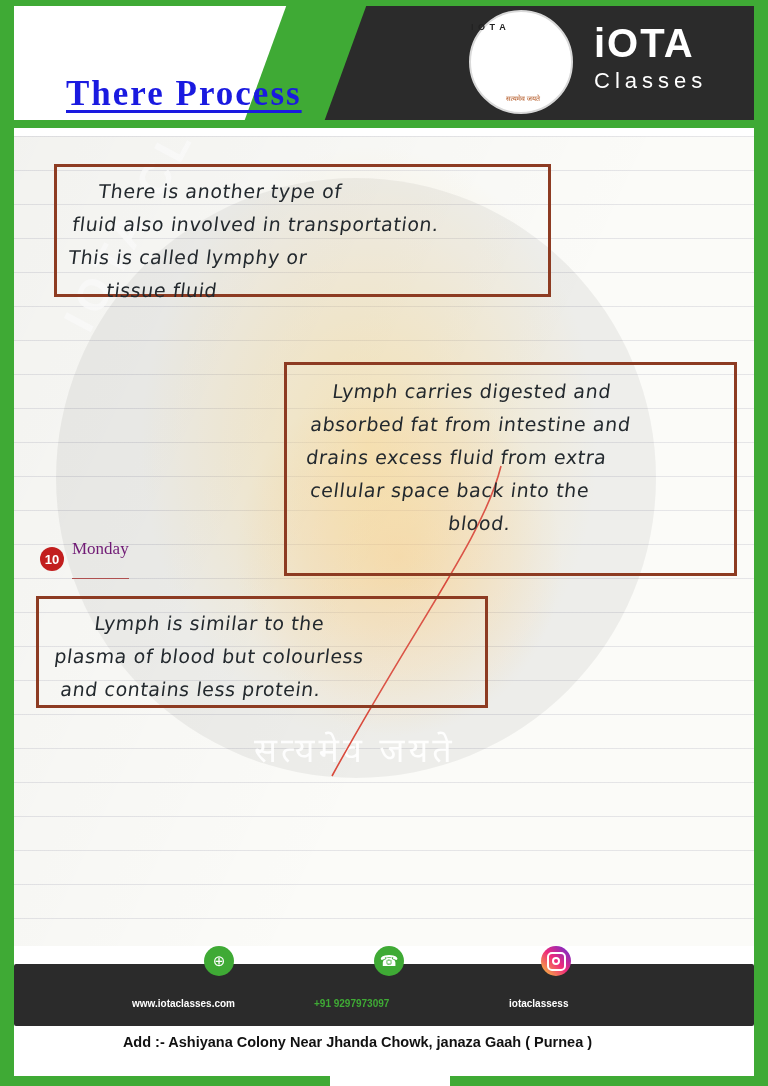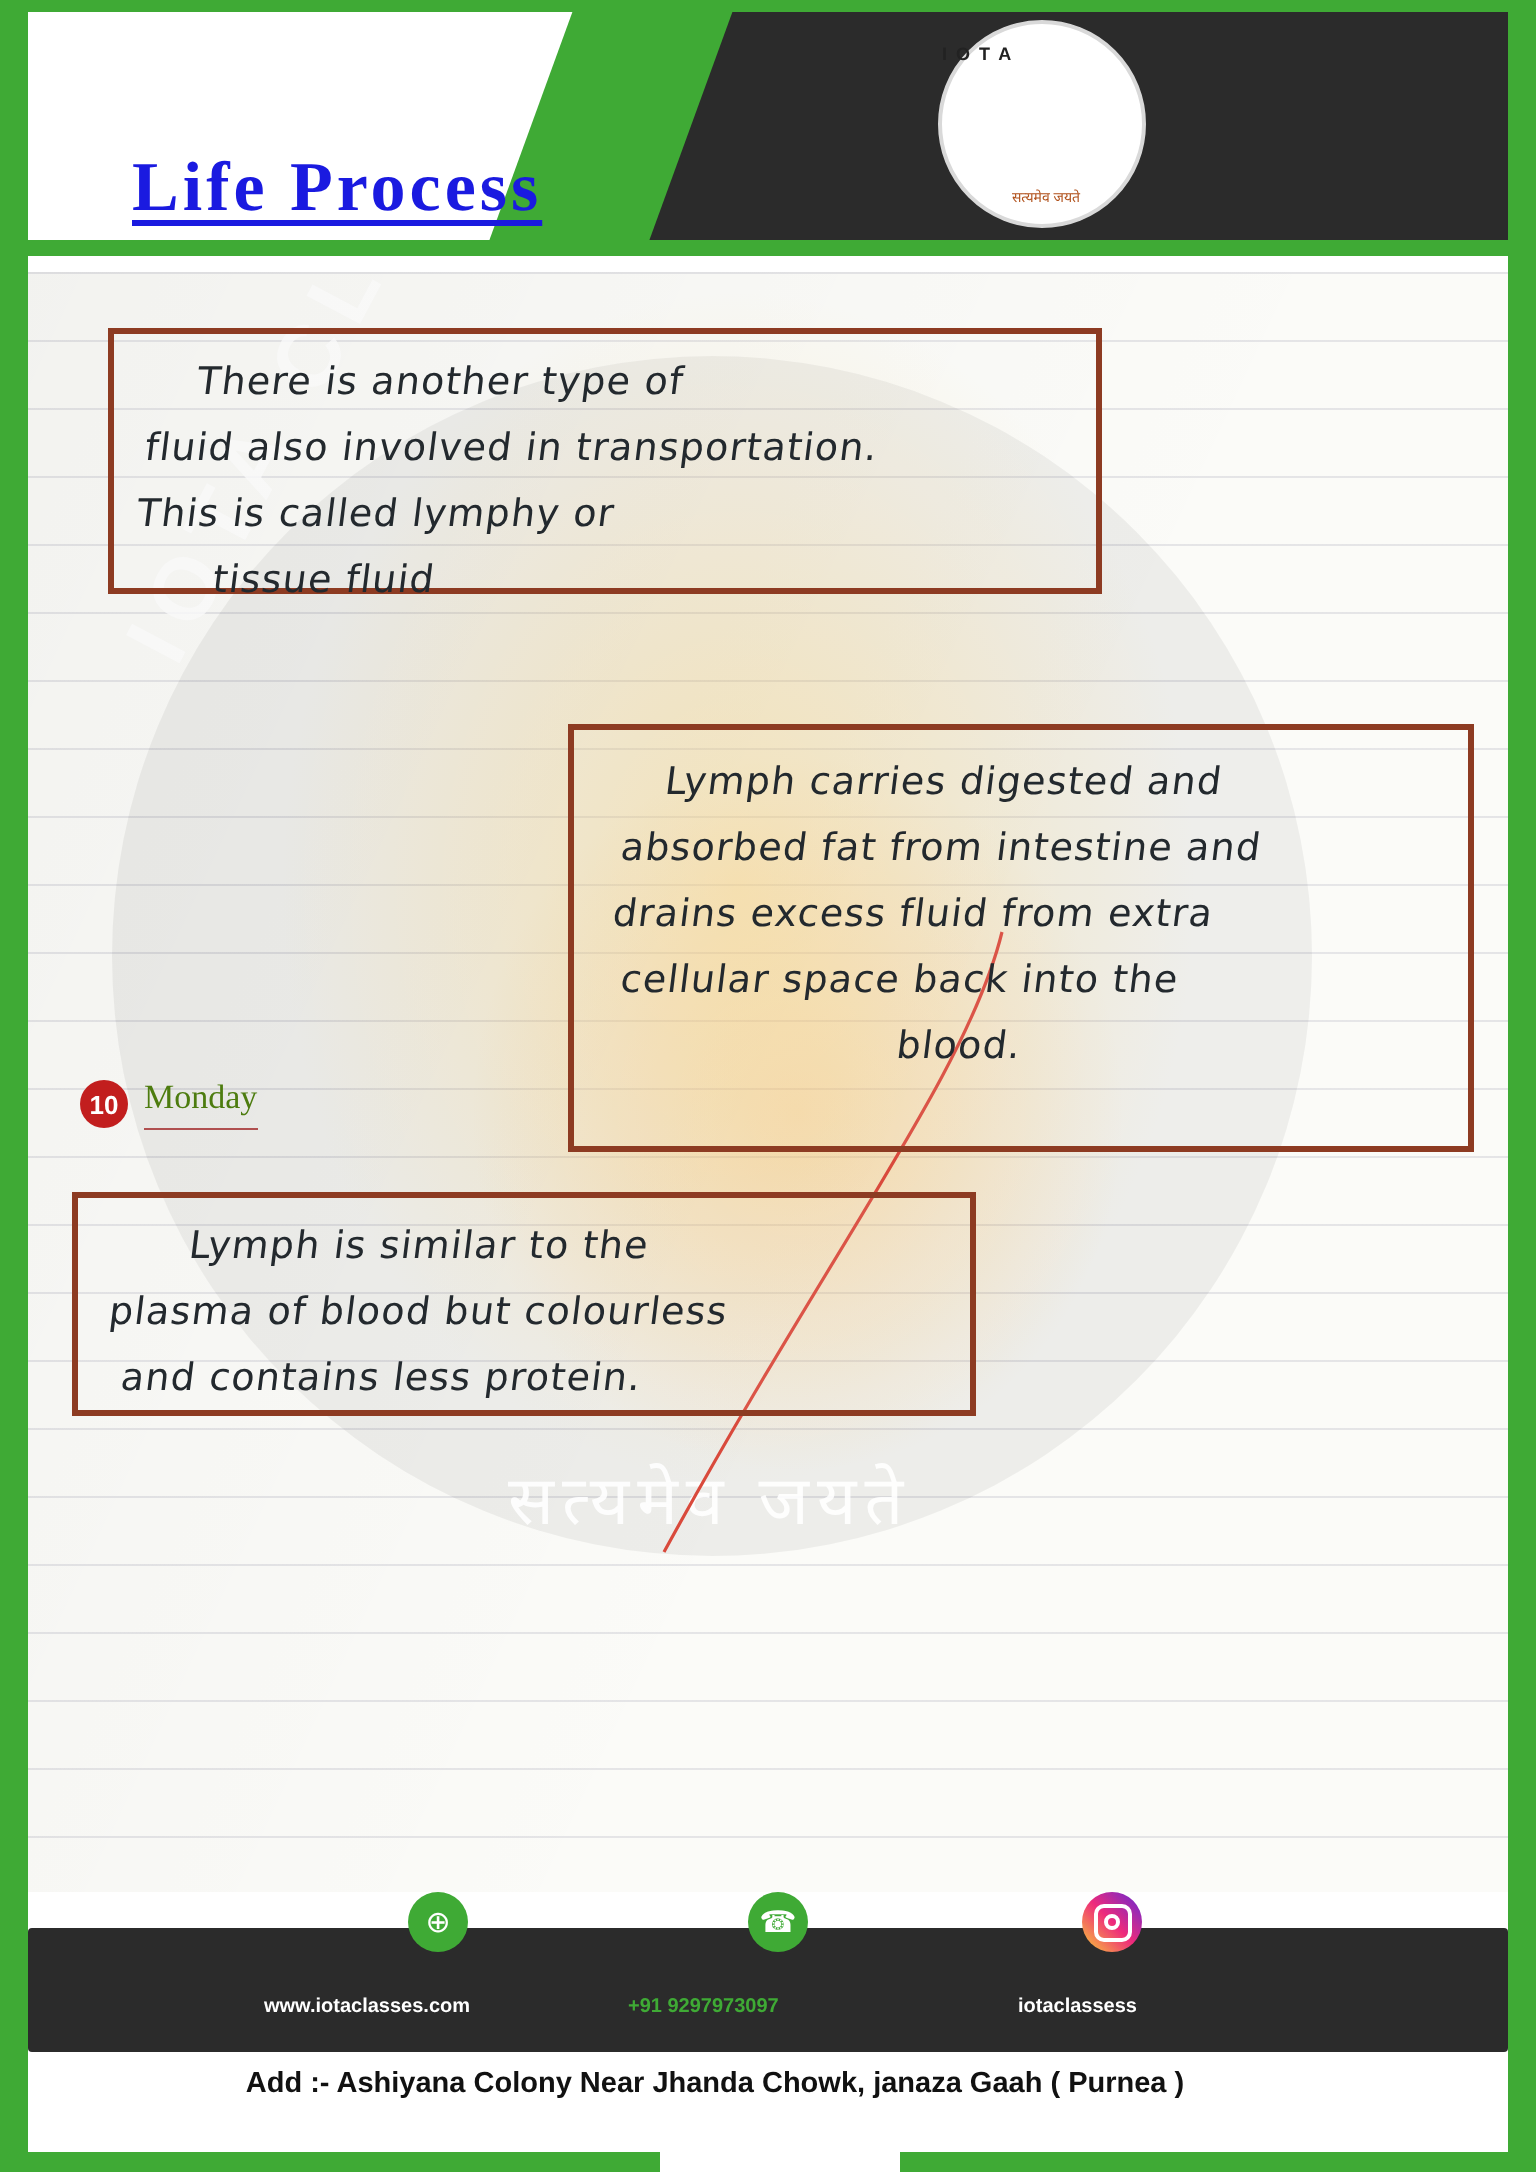--- a/index.html
+++ b/index.html
@@ -280,23 +280,23 @@
     color: #ffffff;
     font-size: 13px;
     font-weight: bold;
     display: flex;
     align-items: center;
     justify-content: center;
   }
   .date-day {
     font-family: "Liberation Serif", serif;
     font-size: 17px;
-    color: #4d7c0f;
+    color: #701a75;
     border-bottom: 1px solid #b05050;
-    padding-bottom: 5px;
+    padding-bottom: 19px;
   }
 
   
   .footer {
     position: absolute;
     left: 14px;
     bottom: 10px;
     width: 740px;
     height: 130px;
   }
@@ -380,27 +380,31 @@
   <div class="frame-bottom">
     <div class="frame-bottom-notch"></div>
   </div>
 
   <div class="header">
     <div class="header-dark"></div>
     <div class="white-left"></div>
     <div class="green-diag"></div>
     <div class="green-bottom-bar"></div>
 
-    <div class="title">Life  Process</div>
+    <div class="title">There  Process</div>
 
     <div class="logo-circle">
       <div class="logo-iota">I O T A</div>
       <div class="logo-sub">सत्यमेव जयते</div>
     </div>
 
+    <div class="brand">
+      <div class="brand-main">iOTA</div>
+      <div class="brand-sub">Classes</div>
+    </div>
   </div>
 
   <div class="sheet">
     <div class="sheet-lines"></div>
     <div class="watermark-ring"></div>
     <div class="watermark-text">IOTA CLASSES</div>
     <div class="sheet-texture"></div>
     <div class="watermark-hindi">सत्यमेव  जयते</div>
 
     <svg class="red-curve" viewBox="0 0 740 810">

